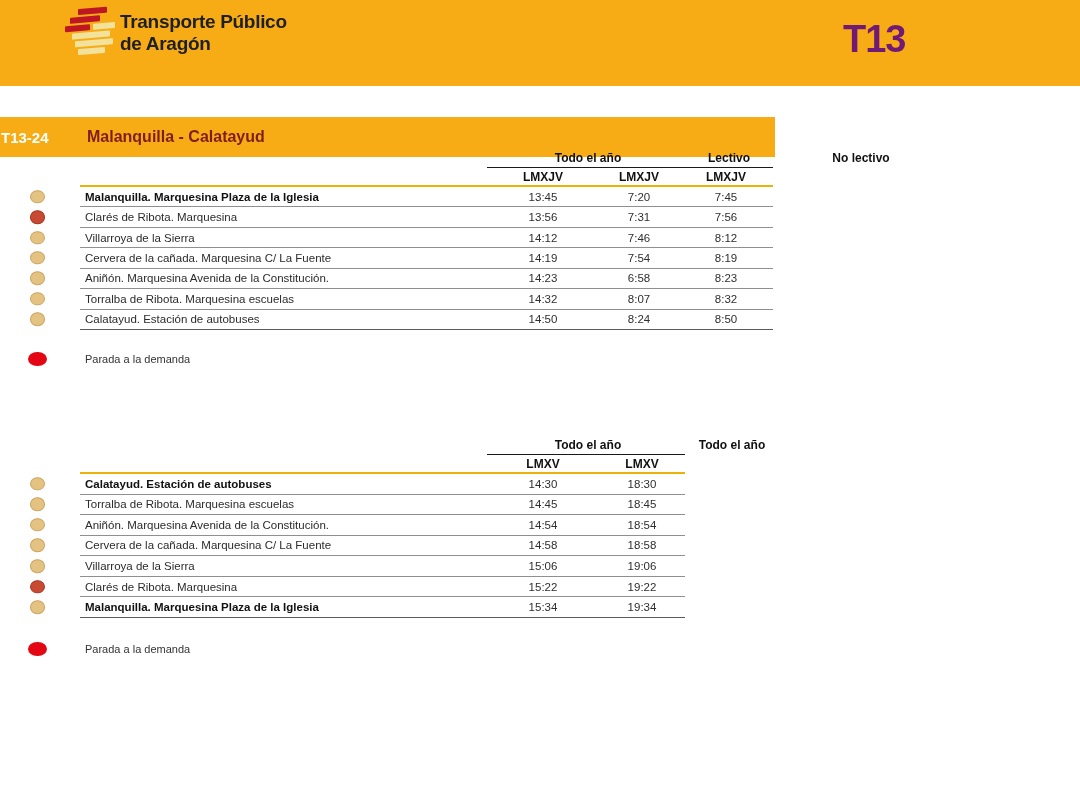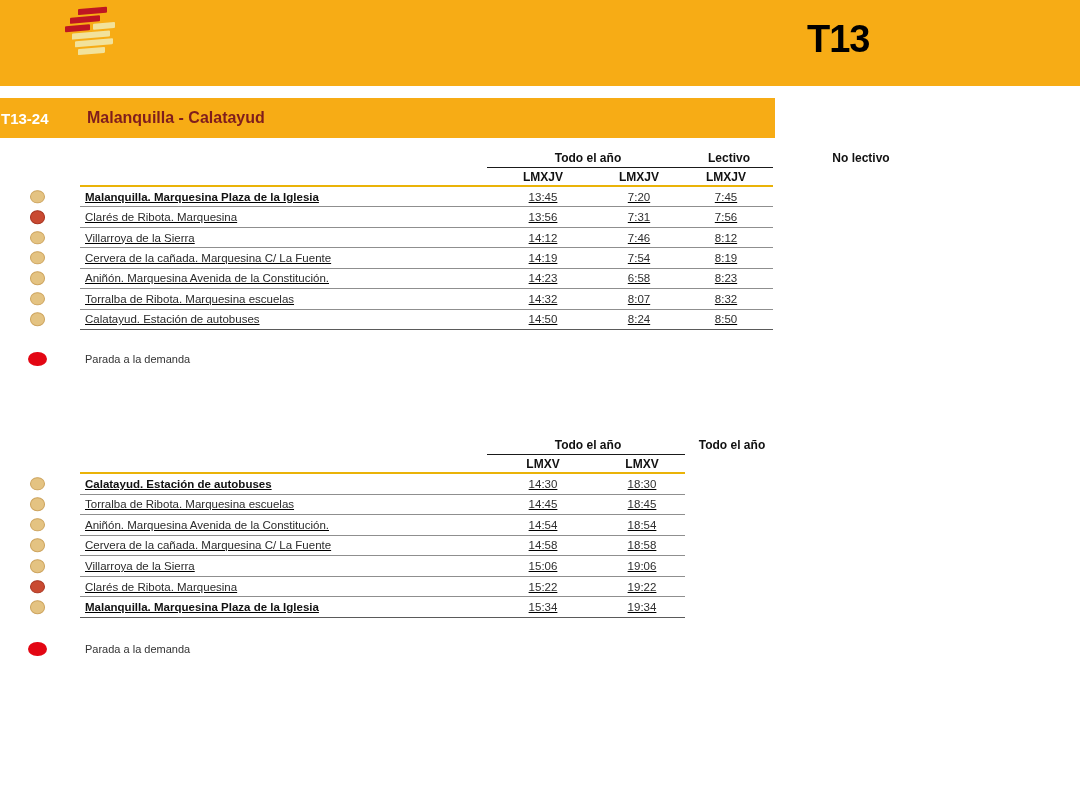--- a/index.html
+++ b/index.html
@@ -26,44 +26,44 @@
   .logo-icon .p3 { left:28px; top:17px; width:22px; background:var(--logo-pale,#F2E29B); }
   .logo-icon .p4 { left:7px;  top:25px; width:38px; background:var(--logo-pale,#F2E29B); }
   .logo-icon .p5 { left:10px; top:33px; width:38px; background:var(--logo-pale,#F2E29B); }
   .logo-icon .p6 { left:13px; top:41px; width:27px; background:var(--logo-pale,#F2E29B); }
   .logo-text {
     position:absolute; left:120px; top:11px;
     font-size:19px; font-weight:bold; color:#1d1f21; line-height:22px;
     letter-spacing:-0.3px;
   }
   .route-code {
-    position:absolute; left:807px; top:18px;
-    font-size:38px; font-weight:bold; color:#000000; letter-spacing:-1px;
+    position:absolute; left:843px; top:18px;
+    font-size:38px; font-weight:bold; color:#701a75; letter-spacing:-1px;
   }
 
   
   .titlebar {
-    position:absolute; left:0; top:98px; width:775px; height:40px;
+    position:absolute; left:0; top:117px; width:775px; height:40px;
     background:var(--brand-yellow,#F7AC15);
     display:flex; align-items:center;
   }
   .tb-code { position:absolute; left:1px; font-size:15px; font-weight:bold; color:#ffffff; }
   .tb-title { position:absolute; left:87px; font-size:16px; font-weight:bold; color:#7f1d1d; }
 
   
   .table { position:absolute; }
   .t0 { left:80px; top:148px; width:693px; }
   .t1 { left:80px; top:435px; width:605px; }
 
   .t-headrow, .t-subrow, .t-row { display:grid; position:relative; }
   .t-headrow { height:20px;gap:45px; }
   .t-subrow  { height:19px; border-bottom:2px solid #eab308; }
   .t0 .t-row { height:20.43px; }
   .t1 .t-row { height:20.57px; }
-  .t-row { border-bottom:1px solid #8f8f8f;text-decoration:underline; }
+  .t-row { border-bottom:1px solid #8f8f8f; }
   .t-row.last { border-bottom:1.6px solid #5a5a5a; }
 
   .head-line {
     position:absolute; left:407px; right:0; top:18.5px; height:1.5px;
     background:#1a1a1a;
   }
   .t-headcell {
     display:flex; align-items:center; justify-content:center;
     font-size:12px; font-weight:bold; color:#111111;
   }
@@ -106,20 +106,24 @@
   <header class="topband">
     <div class="logo-icon">
       <i class="r1"></i>
         <i class="r2"></i>
         <i class="r3"></i>
       <i class="p3"></i>
         <i class="p4"></i>
         <i class="p5"></i>
         <i class="p6"></i>
     </div>
+    <div class="logo-text">
+      <div>Transporte Público</div>
+      <div>de Aragón</div>
+    </div>
     <div class="route-code">T13</div>
   </header>
 
   <div class="titlebar">
     <span class="tb-code">T13-24</span>
     <span class="tb-title">Malanquilla - Calatayud</span>
   </div>
 
   <section class="table t0">
       <div class="t-headrow" style="grid-template-columns: 407px 112px 80px 94px;">

